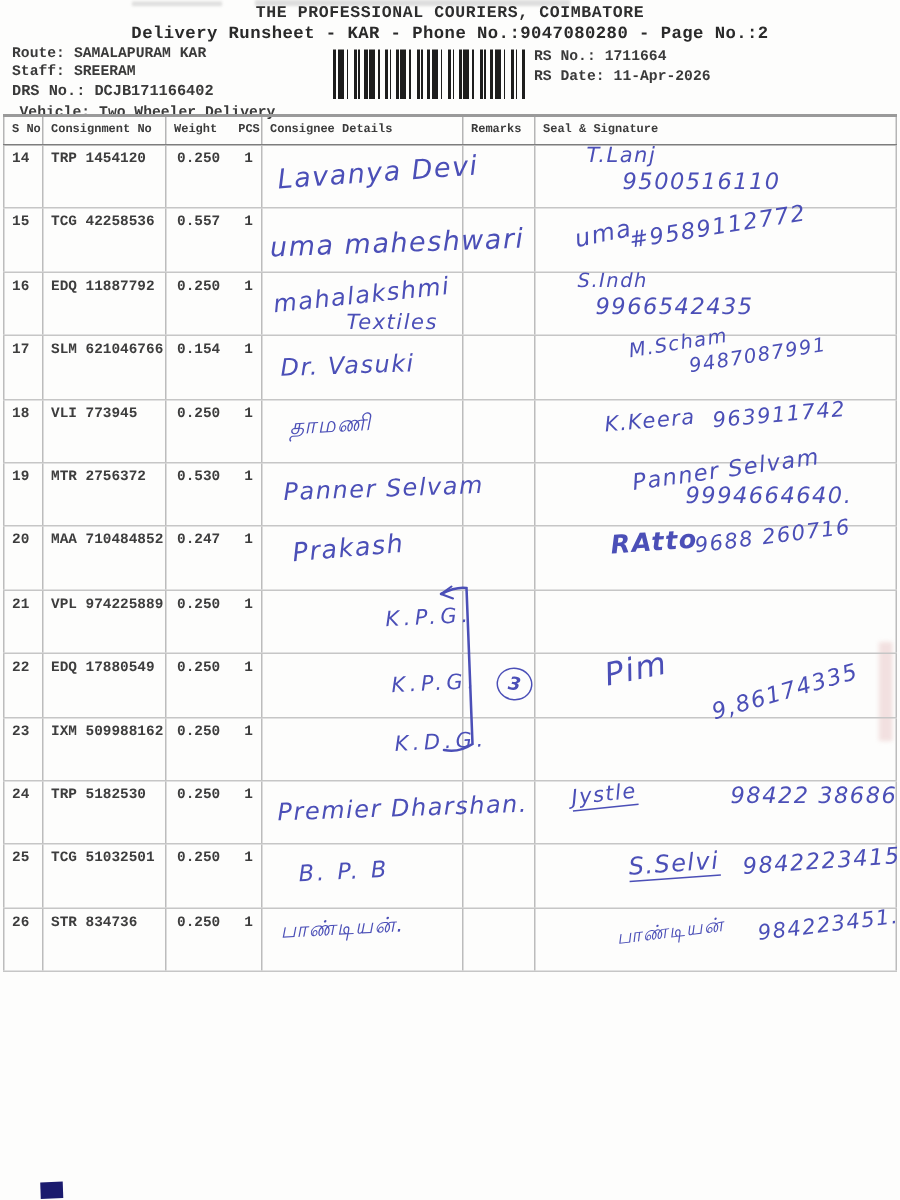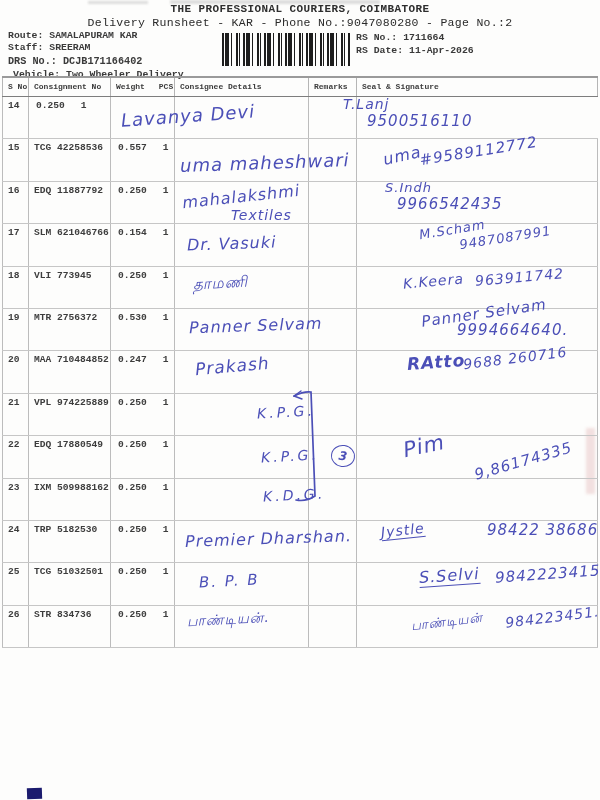--- a/index.html
+++ b/index.html
@@ -4,21 +4,21 @@
 <style>
   html,body{margin:0;padding:0;background:#e9e9e9;}
   .sheet{
     position:relative;width:600px;height:800px;background:#fdfdfc;
     font-family:"Liberation Mono",monospace;color:#333;overflow:hidden;
   }
   
   .doc-title{position:absolute;top:3px;left:0;width:100%;text-align:center;
     font-size:11px;font-weight:bold;letter-spacing:.4px;color:#2e2e2e;}
   .doc-subtitle{position:absolute;top:16px;left:0;width:100%;text-align:center;
-    font-size:11.5px;font-weight:normal;letter-spacing:.3px;color:#2a2a2a;}
+    font-size:11.5px;font-weight:bold;letter-spacing:.3px;color:#2a2a2a;}
   .info{position:absolute;font-size:9.8px;font-weight:bold;color:#3a3a3a;white-space:pre;}
   .i-route{left:8px;top:30px;}
   .i-staff{left:8px;top:42px;}
   .i-drs{left:8px;top:56px;font-size:10.2px;}
   .i-vehicle{left:13px;top:69px;}
   .i-rsno{left:356px;top:32px;}
   .i-rsdate{left:356px;top:45px;}
   .info .lbl{margin-right:6px;}
   .barcode{position:absolute;left:222px;top:33px;width:128px;height:33px;
     background:repeating-linear-gradient(90deg,
@@ -129,20 +129,21 @@
       <div>Consignment No</div>
       <div class="wp"><span>Weight</span><span class="pcs-h">PCS</span></div>
       <div>Consignee Details</div>
       <div>Remarks</div>
       <div>Seal &amp; Signature</div>
     </div>
 
     <div class="tbody">
     <div class="trow grid-cols">
       <div class="cell-sno"><span>14</span></div>
+      <div class="cell-cn"><span>TRP 1454120</span></div>
       <div class="cell-wp"><span class="w">0.250</span><span class="p">1</span></div>
       <div class="cell-consignee">
         <span class="hw consignee-hw">Lavanya Devi</span>
 
       </div>
       <div class="cell-remarks">
         
       </div>
       <div class="cell-seal">
         <span class="hw sig1">T.Lanj</span>

